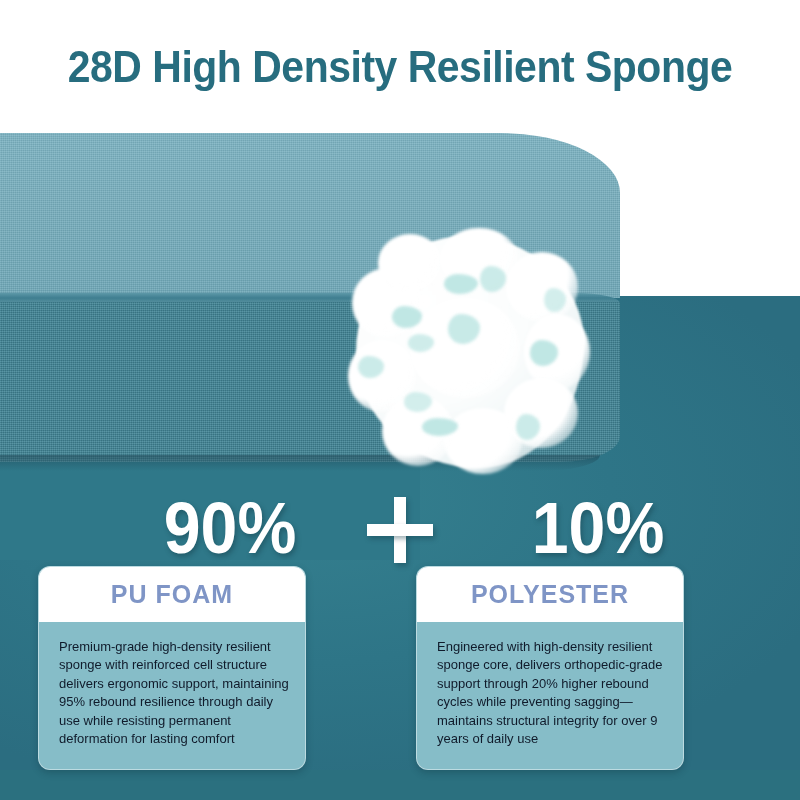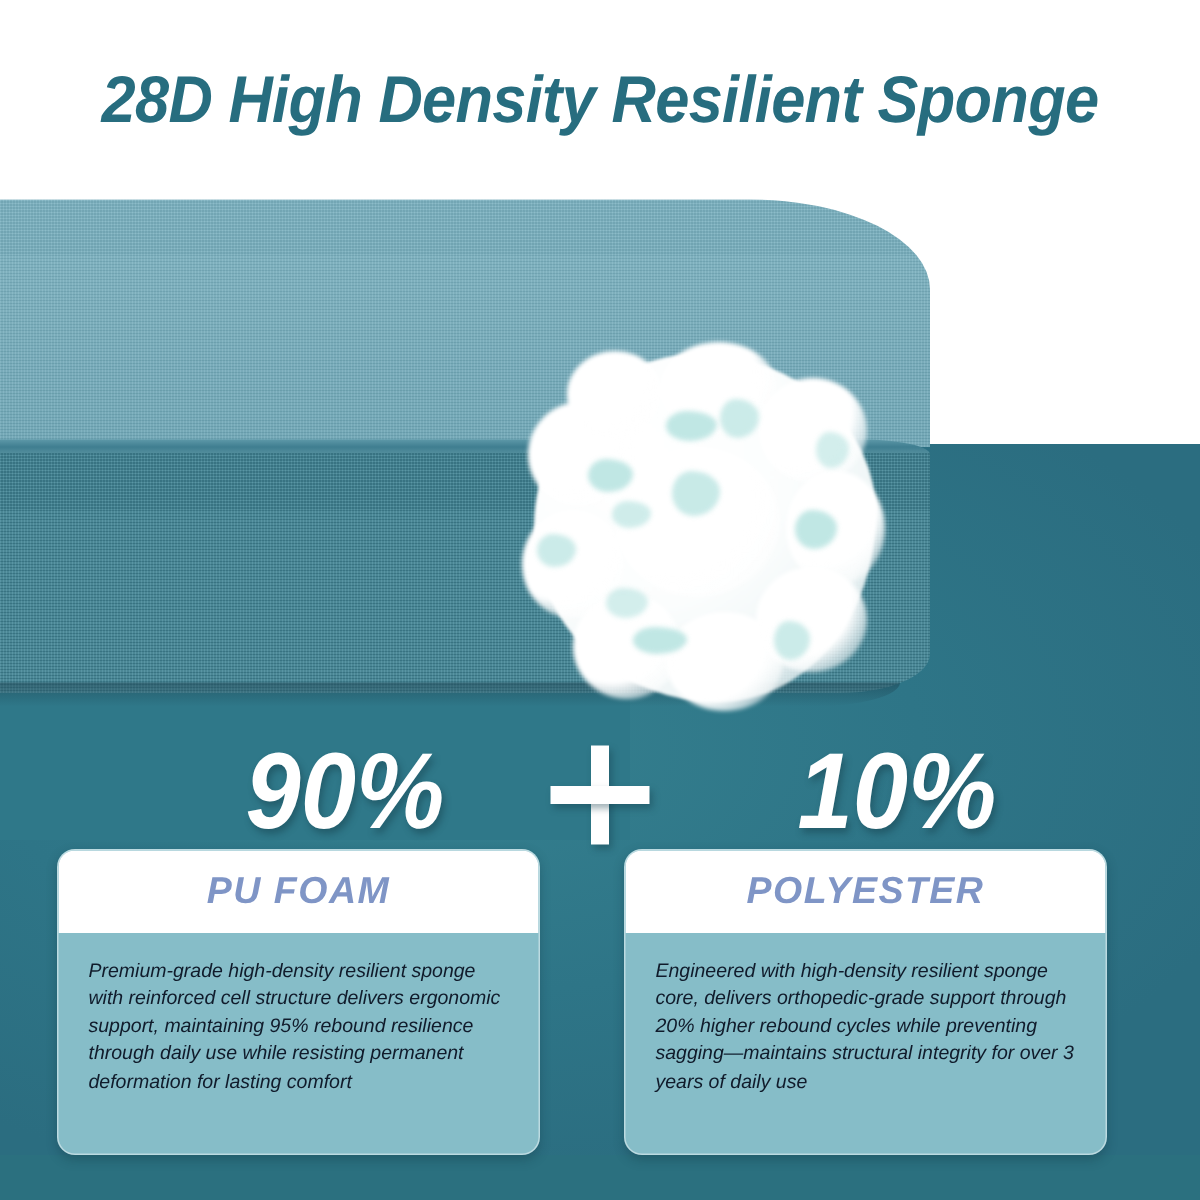--- a/index.html
+++ b/index.html
@@ -13,21 +13,20 @@
     font-family: "Liberation Sans", sans-serif;
     background: #ffffff;
   }
 
   #poster {
     position: relative;
     width: 800px;
     height: 800px;
     overflow: hidden;
     background: #ffffff;
-    font-style: italic;
   }
 
   
   .bg-teal {
     position: absolute;
     left: 0;
     top: 296px;
     width: 800px;
     height: 504px;
     background:
@@ -208,21 +207,21 @@
     background: #ffffff;
     box-shadow: 2px 3px 5px rgba(20,60,72,0.40);
   }
   .plus::before { left: 27px; top: 0;   width: 12px; height: 66px; }
   .plus::after  { left: 0;   top: 27px; width: 66px; height: 12px; }
 
   
   .card {
     position: absolute;
     top: 566px;
-    width: 322px;
+    width: 268px;
     height: 204px;
     border-radius: 12px;
     overflow: hidden;
     background: #86bdc8;
     box-shadow: 0 3px 7px rgba(16,52,64,0.32);
     border: 1px solid rgba(255,255,255,0.45);
     box-sizing: border-box;
   }
   .card-left  { left: 38px; }
   .card-right { left: 416px; }
@@ -304,16 +303,16 @@
     <div class="card-head">
       <div class="card-title">PU FOAM</div>
     </div>
     <div class="card-body">Premium-grade high-density resilient sponge with reinforced cell structure delivers ergonomic support, maintaining 95% rebound resilience through daily use while resisting permanent deformation for lasting comfort</div>
   </div>
 
   <div class="card card-right">
     <div class="card-head">
       <div class="card-title">POLYESTER</div>
     </div>
-    <div class="card-body">Engineered with high-density resilient sponge core, delivers orthopedic-grade support through 20% higher rebound cycles while preventing sagging—maintains structural integrity for over 3 years of daily use</div>
+    <div class="card-body">Engineered with high-density resilient sponge core, delivers orthopedic-grade support through 20% higher rebound cycles while preventing sagging—maintains structural integrity for over 9 years of daily use</div>
   </div>
 
 </div>
 
 </body></html>

